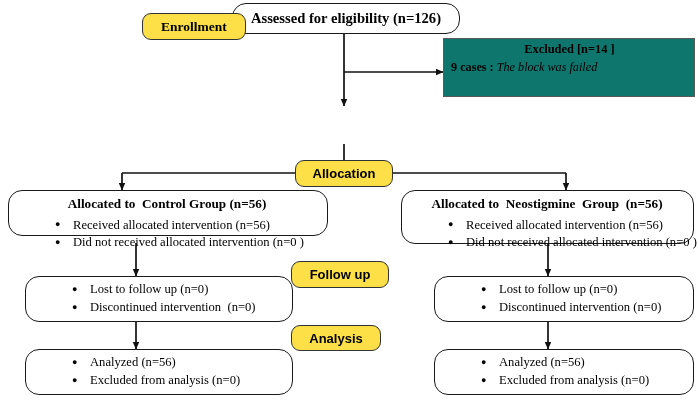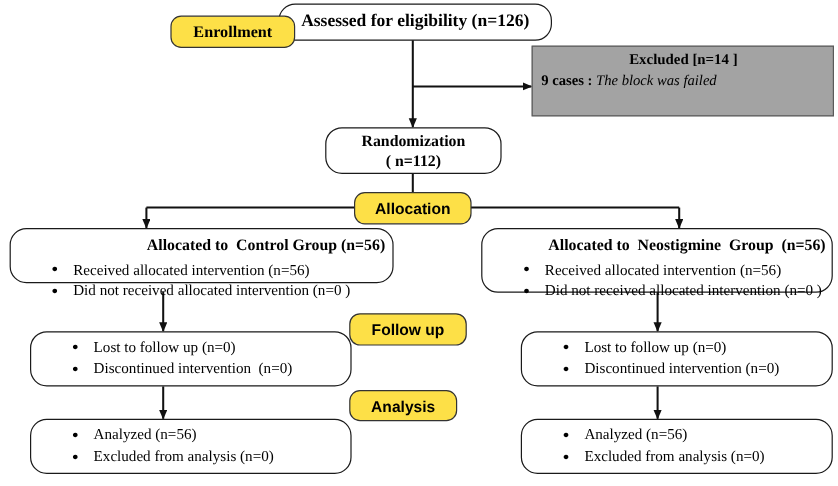--- a/index.html
+++ b/index.html
@@ -66,30 +66,30 @@
   .stage-sans {
     font-family: "Liberation Sans", "DejaVu Sans", sans-serif;
     font-size: 13px;
   }
   
   .box-title {
     font-family: "Liberation Serif", "DejaVu Serif", serif;
     font-weight: bold;
     font-size: 13.2px;
     line-height: 1.18;
-    text-align: right;
+    text-align: center;
     white-space: pre;
   }
   .box-title-lg {
     font-size: 14.6px;
   }
   
   ul.bullets {
     list-style: none;
-    margin: 4px;
+    margin: 16px;
     padding: 0;
     font-family: "Liberation Serif", "DejaVu Serif", serif;
     font-size: 12.6px;
     line-height: 1.42;
   }
   ul.bullets li {
     position: relative;
     padding-left: 22px;
     white-space: pre;
   }
@@ -99,21 +99,21 @@
     left: 4px;
     top: -0.5px;
     font-size: 9px;
     line-height: 1.85;
   }
   
   #excluded-box {
     position: absolute;
     box-sizing: border-box;
     border: 1.4px solid #5a5a5a;
-    background: #a3a3a3;
+    background: #0f766e;
     z-index: 3;
     padding: 3px 6px 20px 7px;
   }
   #excluded-title {
     font-family: "Liberation Serif", "DejaVu Serif", serif;
     font-weight: bold;
     font-size: 12.4px;
     text-align: center;
     line-height: 1.25;
     white-space: pre;
@@ -187,24 +187,20 @@
     <div class="box-title box-title-lg">Assessed for eligibility (n=126)</div>
   </div>
 
   <div id="excluded-box" style="left:443px; top:38px; width:252px; height:59px;">
     <div id="excluded-title">Excluded [n=14 ]</div>
     <ul class="excl-list">
       <li><span class="cnt">9 cases : </span><span class="rsn">The block was failed</span></li>
     </ul>
   </div>
 
-  <div class="node node-center" style="left:271px; top:106px; width:147px; height:39px;">
-    <div class="box-title">Randomization</div>
-    <div class="box-title">( n=112)</div>
-  </div>
 
   <div class="node" style="left:8px; top:190px; width:320px; height:46px; padding:5px 6px 0 4px;">
     <div class="box-title">Allocated to  Control Group (n=56)</div>
     <ul class="bullets" style="margin-top:5px; padding-left:22px;">
       <li>Received allocated intervention (n=56)</li>
       <li>Did not received allocated intervention (n=0 )</li>
     </ul>
   </div>
 
   <div class="node" style="left:25px; top:276px; width:268px; height:46px; display:flex; align-items:center; padding-left:8px;">

